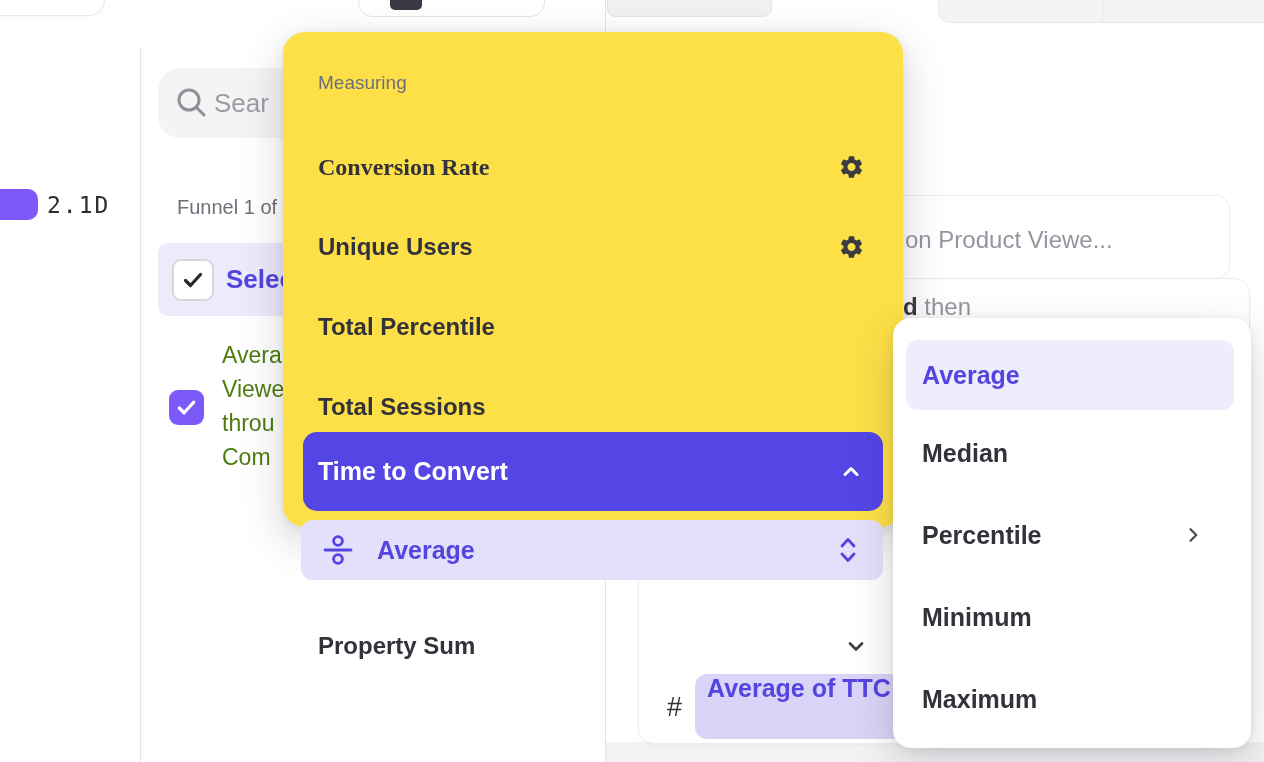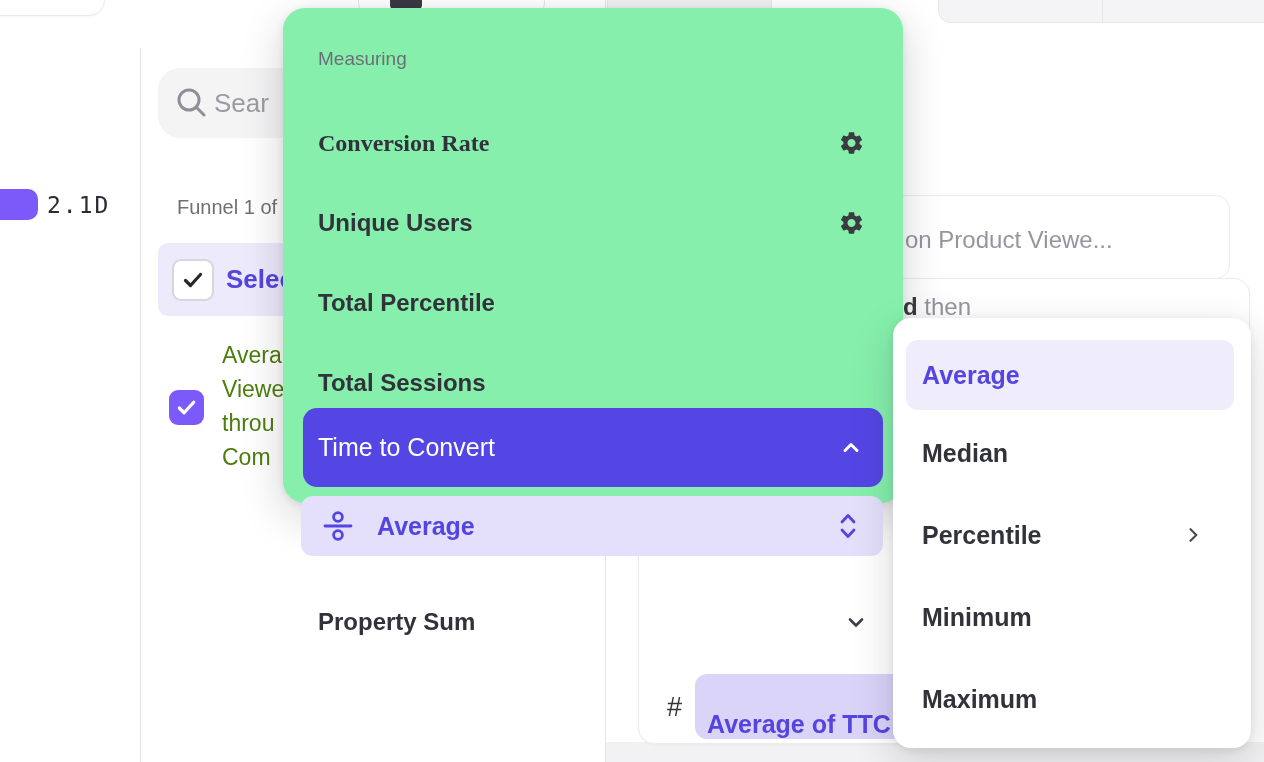--- a/index.html
+++ b/index.html
@@ -53,35 +53,35 @@
   .card{background:#fff;border:1px solid #ececef;}
   .card-top{left:640px;top:195px;width:588px;height:82px;border-radius:14px;}
   .card-top-text{left:905px;top:226px;color:#94959f;font-size:24px;font-weight:500;white-space:nowrap;}
   .card-bottom{left:638px;top:278px;width:610px;height:464px;border-radius:16px;box-shadow:0 1px 3px rgba(0,0,0,.04);}
   .then-text{left:903px;top:293px;font-size:24px;white-space:nowrap;}
   .then-prefix{color:#3b3b43;font-weight:600;}
   .then-rest{color:#94959f;font-weight:500;}
 
   .hash{left:667px;top:692px;color:#34343c;font-size:27px;font-weight:500;}
   .metric-pill{left:695px;top:674px;width:220px;height:65px;background:#dad4f8;border-radius:12px;
-    display:flex;align-items:flex-end;}
+    display:flex;align-items:flex-start;}
   .metric-pill-label{color:#5444e0;font-size:25px;font-weight:600;margin-left:12px;white-space:nowrap;}
   .metric-pill svg{margin-left:8px;}
 
   
-  .measuring-panel{left:283px;top:8px;width:620px;height:495px;background:#86efac;border-radius:22px;
+  .measuring-panel{left:283px;top:32px;width:620px;height:495px;background:#fde047;border-radius:22px;
     box-shadow:0 14px 44px rgba(18,18,30,.18),0 2px 10px rgba(18,18,30,.08);}
   .measuring-header{position:absolute;left:35px;top:40px;color:#6e6e78;font-size:19px;font-weight:500;}
   .menu-item{position:absolute;left:0;width:620px;height:56px;display:flex;align-items:center;}
   .menu-item-label{color:#32323b;font-size:24px;font-weight:600;margin-left:35px;white-space:nowrap;}
   .menu-item .gear{position:absolute;right:38px;top:50%;transform:translateY(-50%);display:flex;}
 
   .ttc-button{position:absolute;left:20px;top:400px;width:580px;height:79px;background:#5446e4;border-radius:14px;
     display:flex;align-items:center;}
-  .ttc-label{color:#ffffff;font-size:25px;font-weight:400;margin-left:15px;white-space:nowrap;}
+  .ttc-label{color:#ffffff;font-size:25px;font-weight:700;margin-left:15px;white-space:nowrap;}
   .ttc-chevron{position:absolute;right:20px;top:50%;transform:translateY(-50%);display:flex;}
 
   .avg-subrow{position:absolute;left:18px;top:488px;width:582px;height:60px;background:#e4e0fb;border-radius:12px;
     display:flex;align-items:center;}
   .avg-icon{margin-left:21px;display:flex;}
   .avg-subrow-label{color:#5444e0;font-size:25px;font-weight:600;margin-left:23px;white-space:nowrap;}
   .avg-selector{position:absolute;right:25px;top:50%;transform:translateY(-50%);display:flex;}
 
   .propsum-row{position:absolute;left:0;top:586px;width:620px;height:56px;display:flex;align-items:center;}
   .propsum-chevron{position:absolute;right:35px;top:50%;transform:translateY(-50%);display:flex;}

